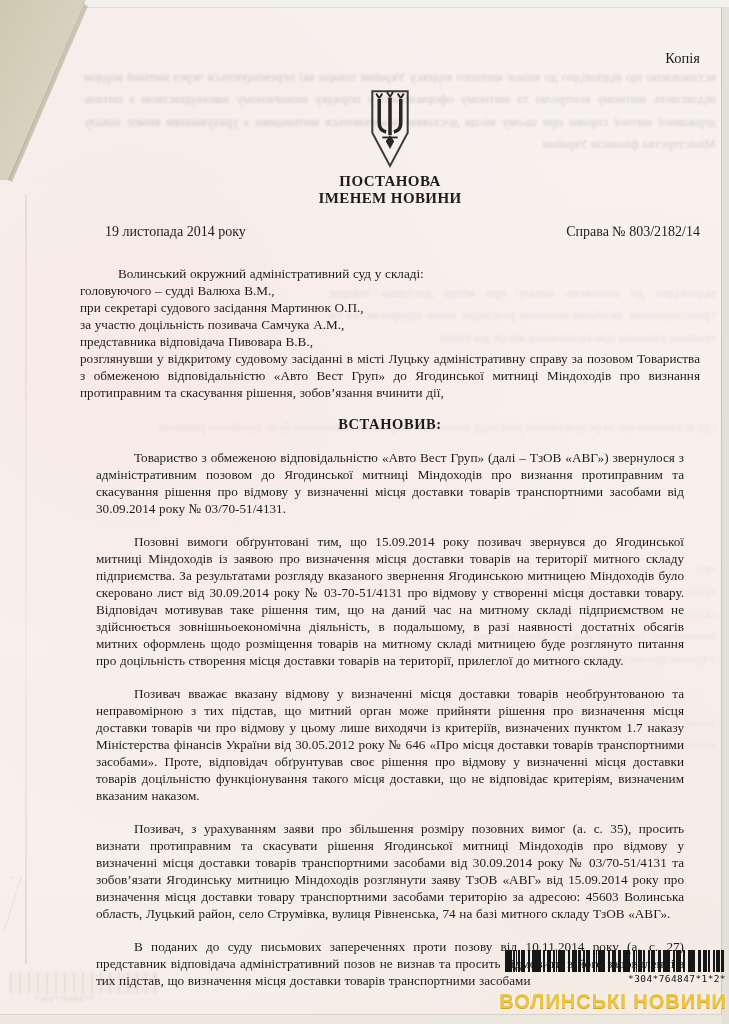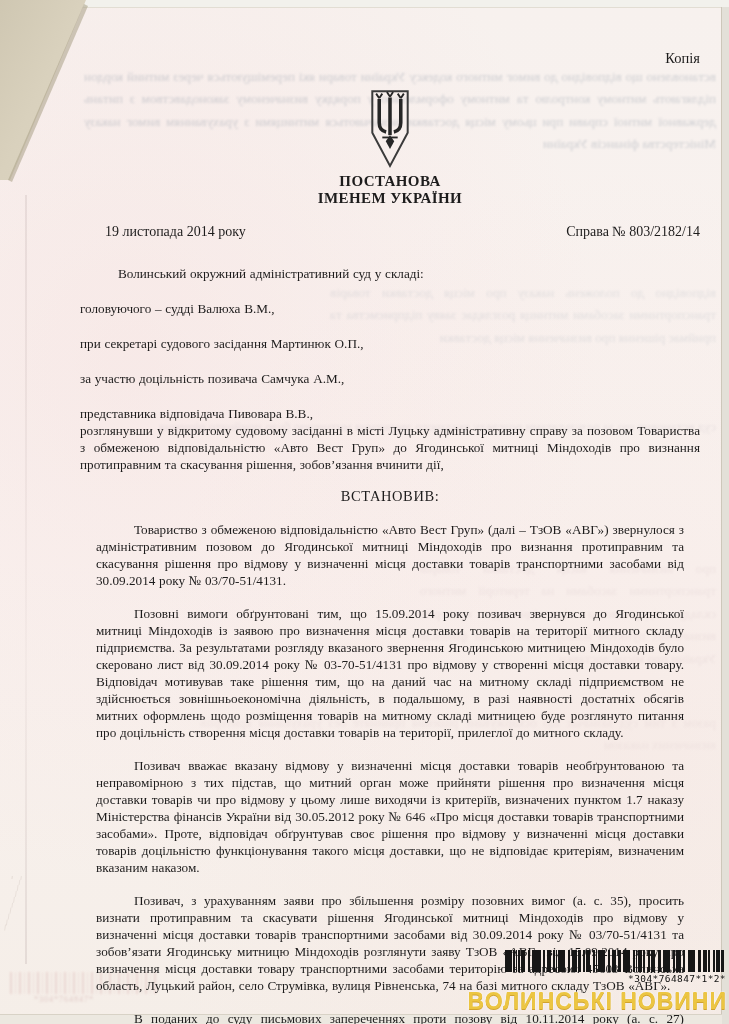--- a/index.html
+++ b/index.html
@@ -56,40 +56,40 @@
     background:repeating-linear-gradient(90deg,rgba(205,150,150,.75) 0 2px,transparent 2px 5px,rgba(205,150,150,.5) 5px 6px,transparent 6px 9px);
   }
   .bleed-barcode-num{position:absolute;left:34px;top:995px;width:110px;height:10px;font-size:8px;color:#caa3a3;opacity:.5;filter:blur(.8px);letter-spacing:1px;}
   
   .doc{position:absolute;left:80px;right:29px;top:50px;color:#1d1c1c;z-index:3;}
   .copy-label{text-align:right;font-size:14.5px;line-height:17px;}
   .emblem{width:54px;height:80px;margin:22px auto 4px;display:block;}
   .title{text-align:center;font-weight:bold;font-size:15px;line-height:16.5px;letter-spacing:.4px;margin-top:3px;}
   .meta-row{display:flex;justify-content:space-between;margin-top:17px;font-size:14px;line-height:17px;margin-left:25px;}
   .body-block{margin-top:25px;font-size:13.2px;line-height:17px;word-spacing:.4px;}
-  .line{white-space:nowrap;margin-top:18px;}
+  .line{white-space:nowrap;}
   .line.indent{text-indent:38px;}
   .p-just{text-align:justify;margin:0;}
-  .established{text-align:center;font-weight:normal;font-size:14.5px;letter-spacing:.6px;margin:15px 0 13px;}
+  .established{text-align:center;font-weight:bold;font-size:14.5px;letter-spacing:.6px;margin:15px 0 13px;}
   .para{text-align:justify;text-indent:38px;margin:16px;}
   
   .barcode-wrap{position:absolute;right:3px;top:950px;width:223px;text-align:right;z-index:4;}
   .barcode{
     height:22px;margin:0 2px;
     border-left:3px solid #161616;border-right:3px solid #161616;
     background:
       repeating-linear-gradient(90deg,#161616 0 2px,rgba(0,0,0,0) 2px 5px),
       repeating-linear-gradient(90deg,#161616 0 1px,rgba(0,0,0,0) 1px 8px),
       repeating-linear-gradient(90deg,#161616 0 4px,rgba(0,0,0,0) 4px 13px);
   }
   .barcode-num{font-family:"DejaVu Sans Mono", monospace;font-size:9.5px;line-height:11px;margin-top:1px;color:#111;letter-spacing:.4px;}
   .watermark{
     position:absolute;right:2px;top:989px;z-index:5;
     font-family:"Liberation Sans", sans-serif;font-weight:bold;
-    font-size:23px;line-height:25px;letter-spacing:1px;white-space:nowrap;
+    font-size:20px;line-height:25px;letter-spacing:1px;white-space:nowrap;
     color:#ecc43a;opacity:.95;
     text-shadow:0 1px 0 #cf9f25, 0 0 2px rgba(255,255,255,.85), 0 0 1px rgba(255,255,255,.9);
   }
 </style>
 </head>
 <body>
 
 <div class="scan">
 
   <div class="top-strip"></div>
@@ -123,21 +123,21 @@
         <path d="M16 12 l-4 -6 M16 12 l4 -6"></path>
         <path d="M44 12 l-4 -6 M44 12 l4 -6"></path>
         <path d="M30 10 l-4 -6 M30 10 l4 -6"></path>
         <path d="M20 63 h20"></path>
       </g>
       <path d="M30 60 l5.5 8 -5.5 10 -5.5 -10 Z" fill="#262626"></path>
     </svg>
 
     <div class="title">
       <div>ПОСТАНОВА</div>
-      <div>ІМЕНЕМ УКРАЇНИ</div>
+      <div>ІМЕНЕМ НОВИНИ</div>
     </div>
 
     <div class="meta-row">
       <span>19 листопада 2014 року</span>
       <span>Справа № 803/2182/14</span>
     </div>
 
     <div class="body-block">
       <div class="line indent">Волинський окружний адміністративний суд у складі:</div>
       <div class="line">головуючого – судді Валюха В.М.,</div>

